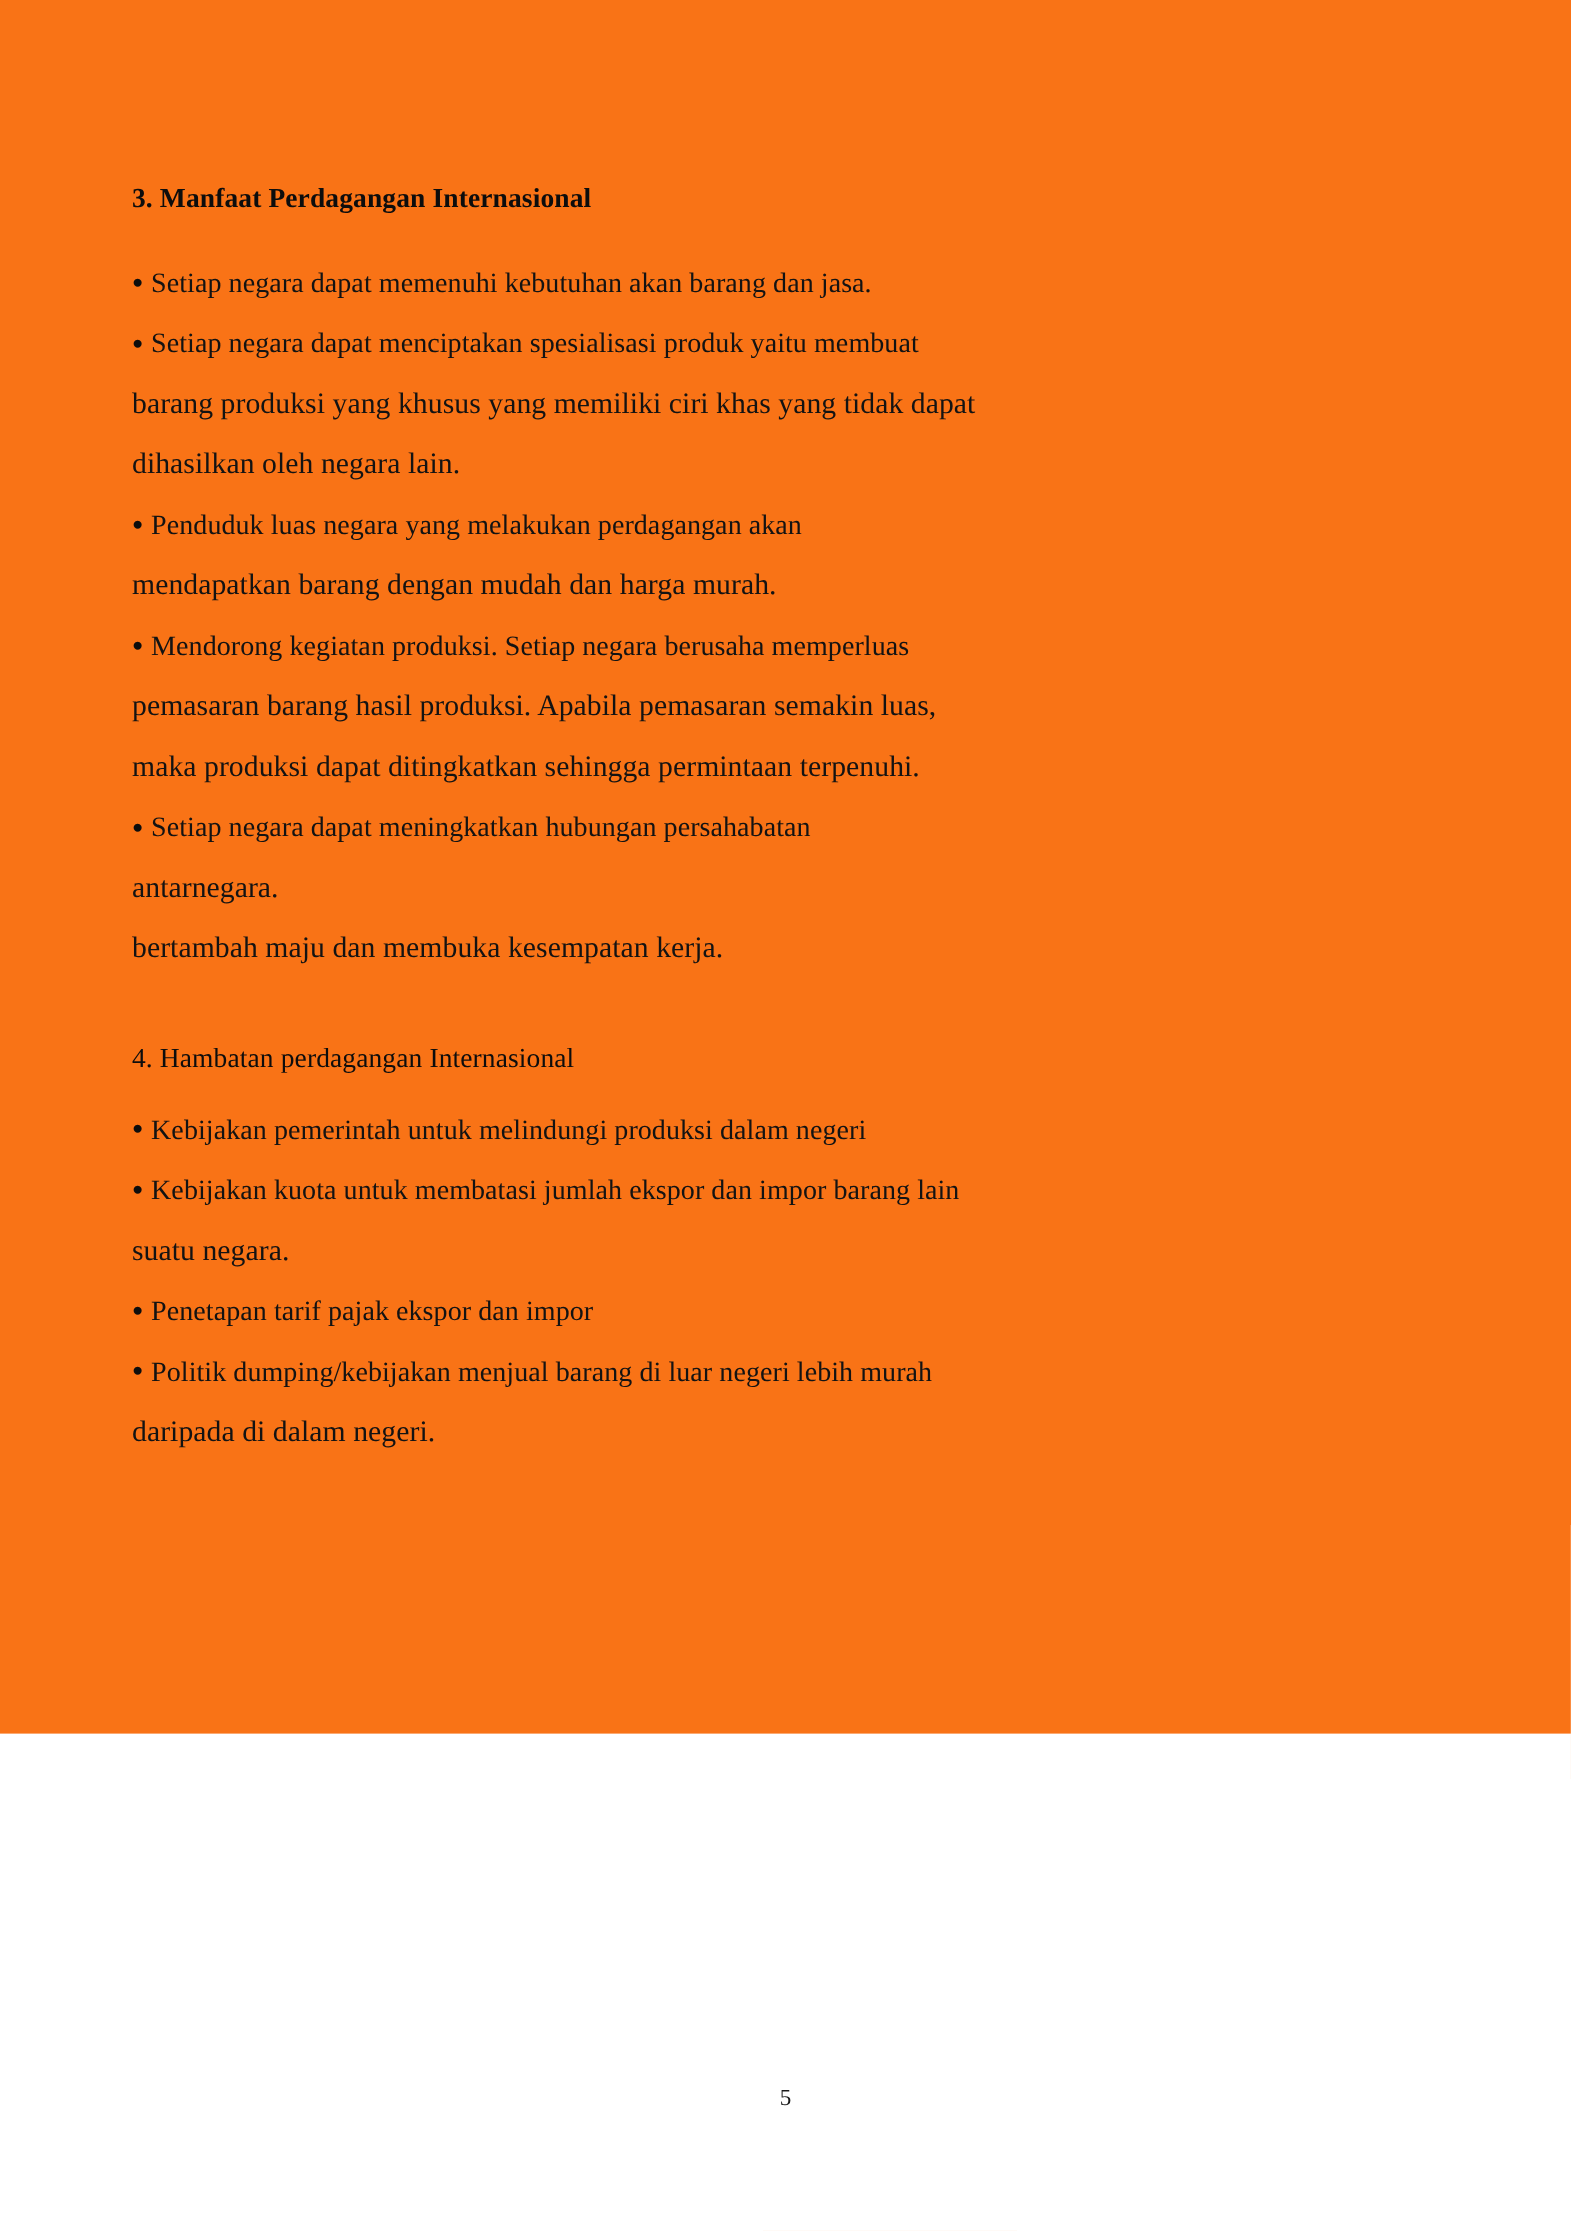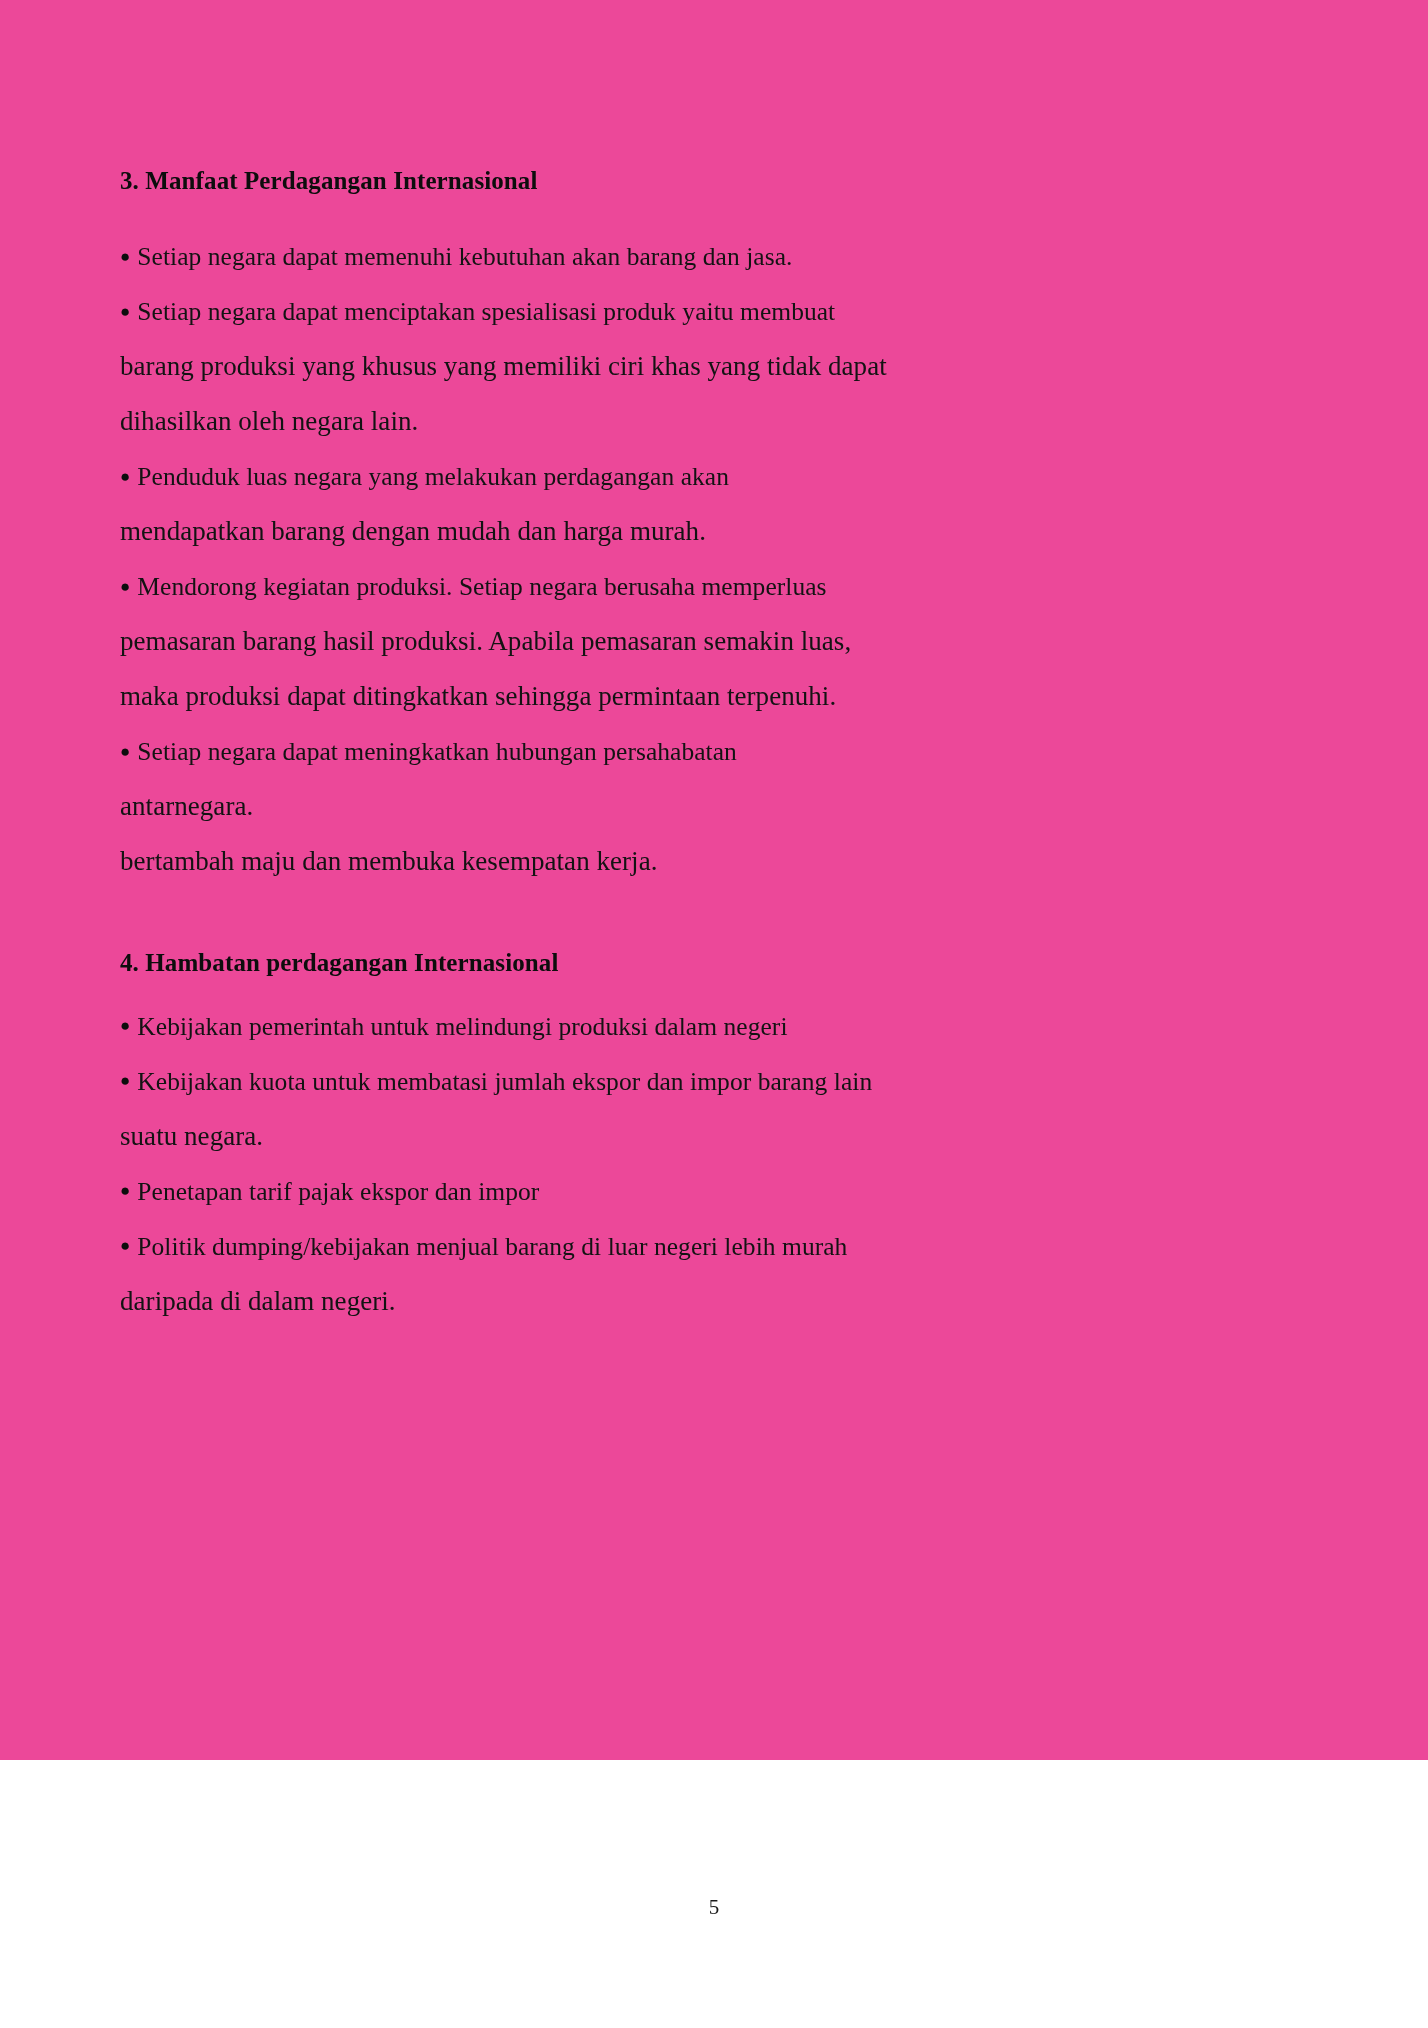--- a/index.html
+++ b/index.html
@@ -12,22 +12,22 @@
     height: 2028px;
     font-family: "Liberation Serif", "DejaVu Serif", serif;
     color: #1a1a1a;
     -webkit-font-smoothing: antialiased;
     position: relative;
     overflow: hidden;
   }
   .page {
     position: relative;
     width: 1428px;
-    height: 1760px;
-    background: #ec4899;
+    height: 1576px;
+    background: #f97316;
     box-sizing: border-box;
   }
   .content {
     position: absolute;
     left: 120px;
     top: 165px;
     width: 900px;
   }
   .heading {
     font-size: 25px;
@@ -64,21 +64,21 @@
     white-space: nowrap;
   }
   .gap-section {
     height: 58px;
   }
   .section-block {
     margin: 0;
   }
   .heading2 {
     font-size: 25px;
-    font-weight: bold;
+    font-weight: normal;
     letter-spacing: 0.1px;
     line-height: 1.25;
     margin: 0 0 20px 0;
     color: #0d0d0d;
   }
   .footer {
     position: absolute;
     left: 0;
     right: 0;
     top: 1895px;

